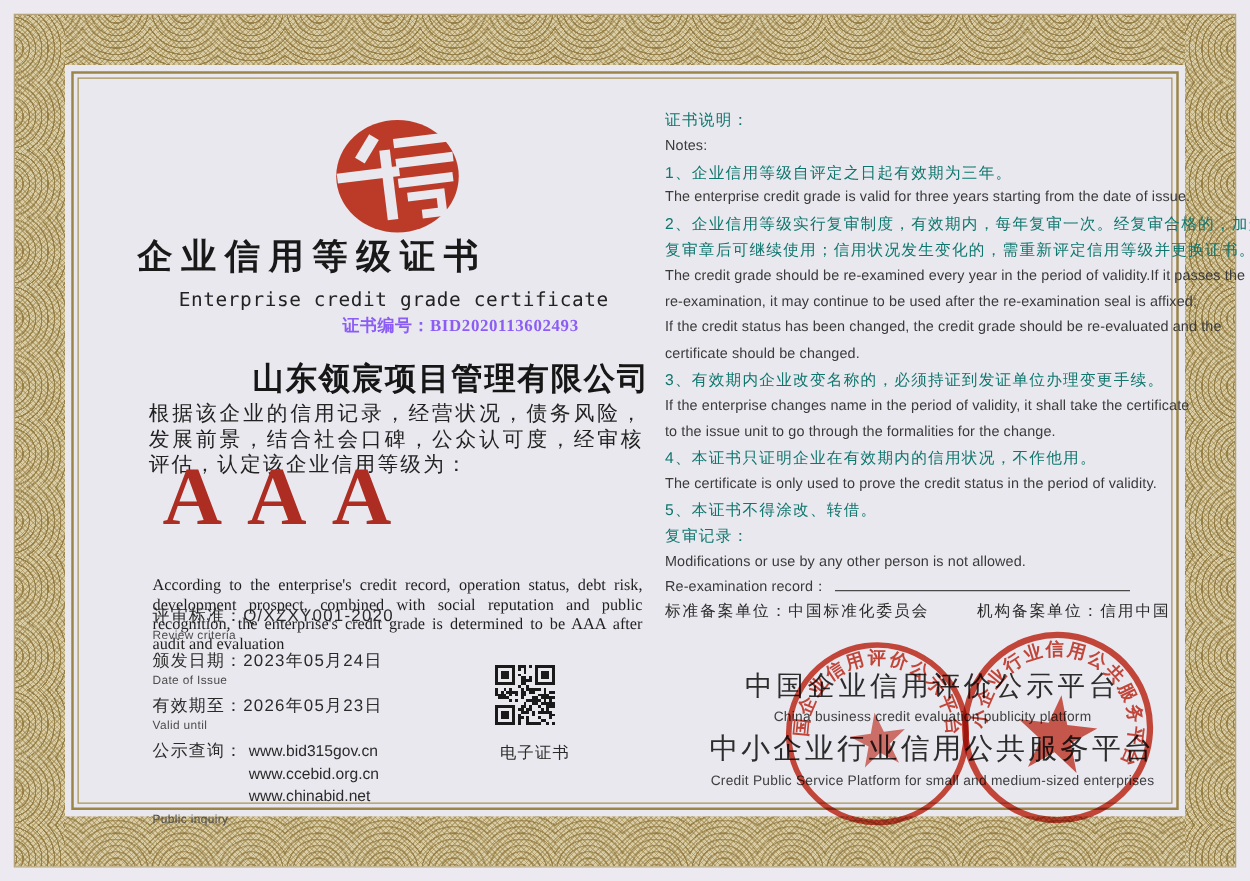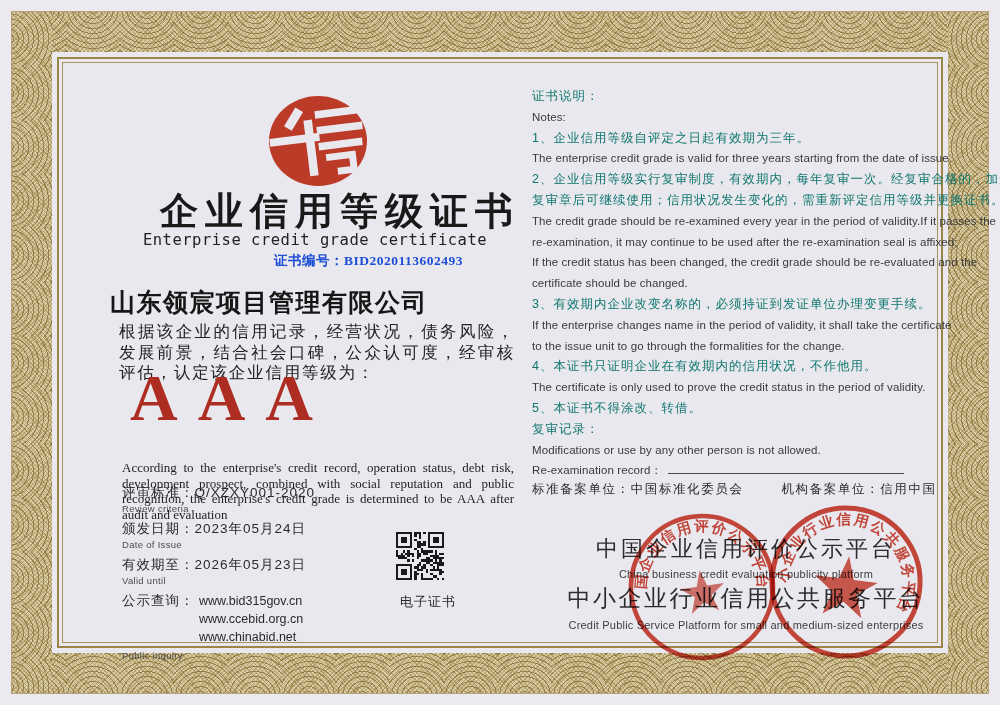--- a/index.html
+++ b/index.html
@@ -42,31 +42,31 @@
     background-image:
       repeating-radial-gradient(circle at 44px 27px, rgba(140,114,55,.8) 0 1px, transparent 1px 5px),
       repeating-linear-gradient(45deg, rgba(148,122,60,.45) 0 1px, transparent 1px 3px),
       repeating-linear-gradient(135deg, rgba(148,122,60,.45) 0 1px, transparent 1px 3px);
     background-size:40px 54px,auto,auto;}
   .frame-inner{position:absolute;inset:57px;border:2px solid #9c8549;}
   .frame-inner::after{content:"";position:absolute;inset:3px;border:1px solid #a8925a;}
 
   
   .logo{position:absolute;left:268px;top:95px;width:100px;height:92px;}
-  .title-cn{position:absolute;left:110px;top:186px;width:410px;text-align:right;
-    font-size:38px;font-weight:bold;letter-spacing:7px;color:#191919;}
+  .title-cn{position:absolute;left:110px;top:186px;width:410px;text-align:left;
+    font-size:28px;font-weight:bold;letter-spacing:7px;color:#191919;}
   .title-en{position:absolute;left:110px;top:231px;width:410px;text-align:center;
     font-family:"DejaVu Sans Mono","Liberation Mono",monospace;font-size:15.5px;
     letter-spacing:.5px;color:#222;}
   .cert-no{position:absolute;left:115px;top:252px;width:348px;text-align:right;
-    font-size:13.5px;font-weight:bold;letter-spacing:.5px;color:#1d4ed8;
+    font-size:13.5px;font-weight:bold;letter-spacing:.5px;color:#8b5cf6;
     font-family:"Liberation Serif","DejaVu Serif",serif;}
 
   
-  .company{position:absolute;left:110px;top:286px;width:410px;text-align:left;
+  .company{position:absolute;left:110px;top:286px;width:410px;text-align:right;
     font-size:25px;font-weight:600;letter-spacing:1.5px;color:#161616;}
   .statement-cn{position:absolute;left:119px;top:321px;width:396px;
     font-size:16.5px;line-height:20.5px;letter-spacing:1.8px;text-align:justify;
     color:#222;font-weight:500;}
   .grade{position:absolute;left:110px;top:360px;width:410px;text-align:left;
     font-family:"Liberation Serif","DejaVu Serif",serif;font-size:66px;font-weight:bold;
     letter-spacing:20px;padding-left:20px;box-sizing:border-box;color:#ad2d22;}
   .statement-en{position:absolute;left:122px;top:437px;width:392px;
     font-family:"Liberation Serif","DejaVu Serif",serif;
     font-size:13px;line-height:15.5px;color:#1f1f1f;text-align:justify;margin-top:23px;}

